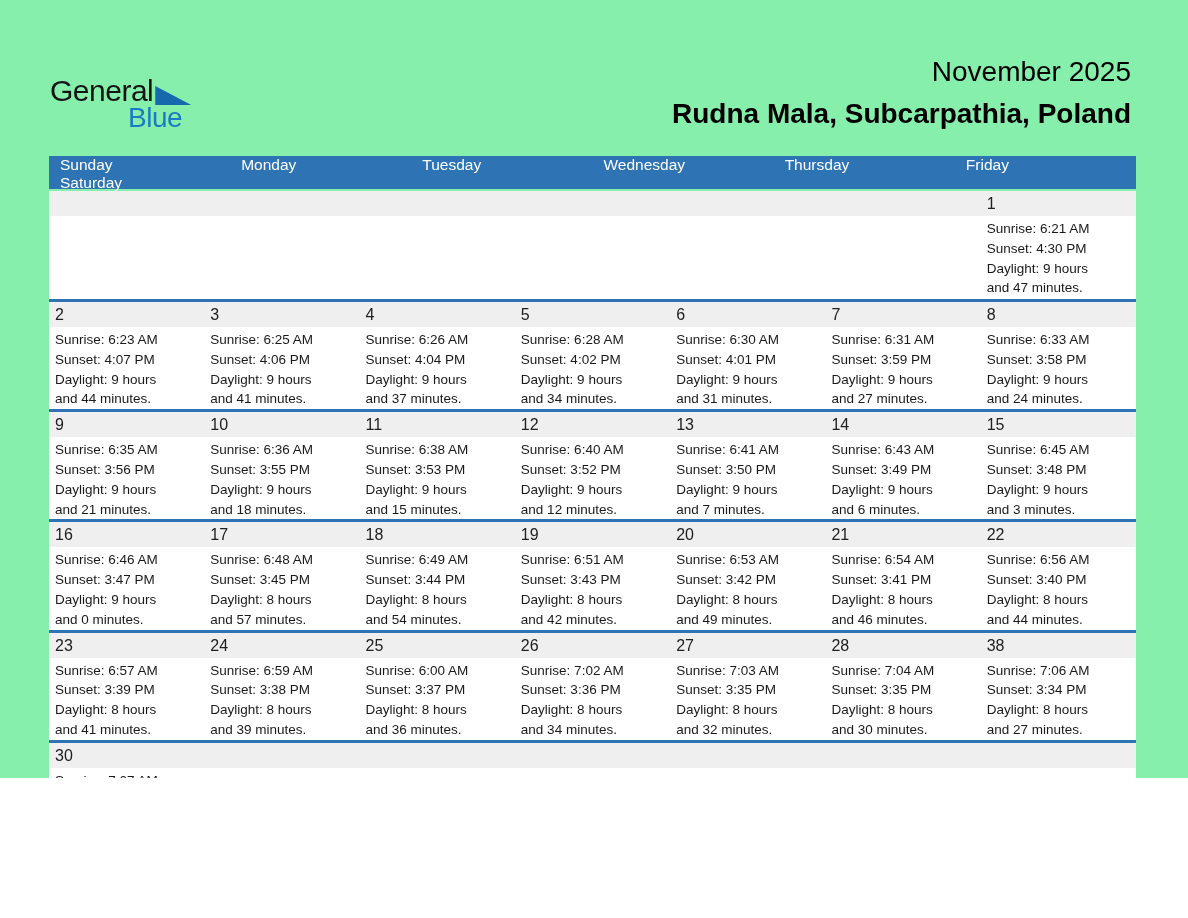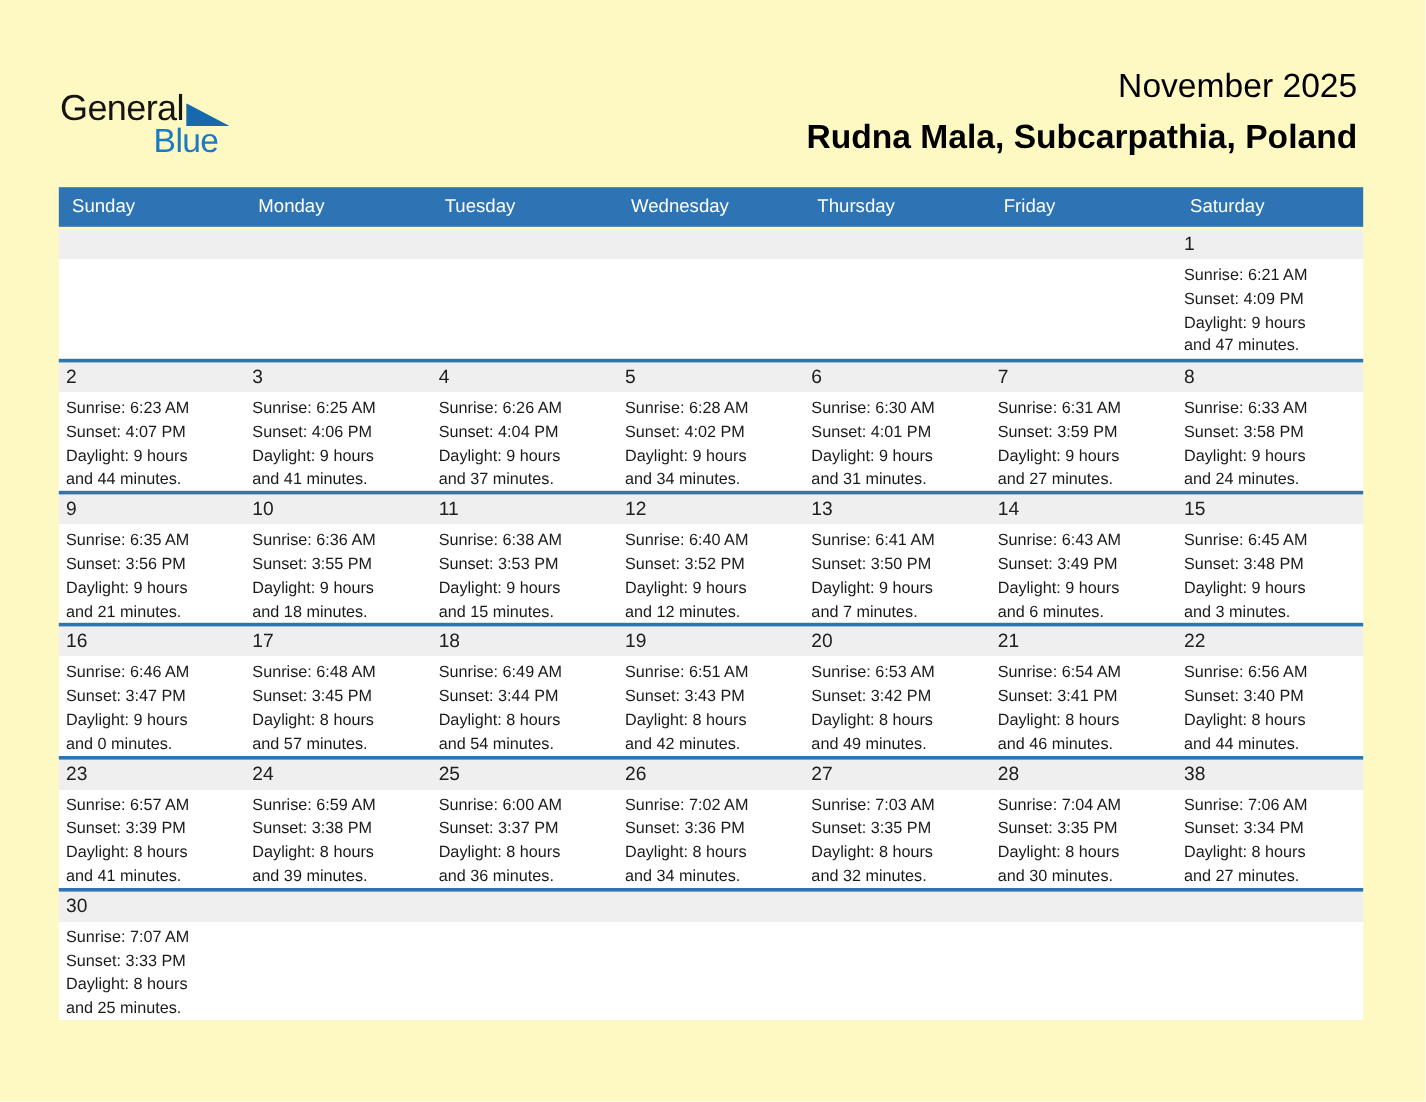--- a/index.html
+++ b/index.html
@@ -1,19 +1,19 @@
 <!DOCTYPE html>
 <html style="--header-blue: #2E74B5; --row-line-blue: #2E74B5; --day-band-gray: #EFEFEF; --logo-blue: #1B7AC4; --logo-triangle-blue: #1569AC;"><head>
 <meta charset="utf-8">
 <style>
   html,body { margin:0; padding:0; background:#fff; }
   .page {
     position:relative;
-    width:1188px; height:918px;
-    background:#fef9c3;
+    width:1188px; height:778px;
+    background:#86efac;
     font-family:"Liberation Sans","DejaVu Sans",sans-serif;
     overflow:hidden;
   }
 
   
   .top-area { position:absolute; left:49px; top:0; width:1087px; height:156px; }
 
   .logo { position:absolute; left:1px; top:76px; }
   .logo-line1 { display:flex; align-items:flex-end; }
   .logo-general { font-size:30px; line-height:1; color:#141414; letter-spacing:-0.5px; }
@@ -26,21 +26,21 @@
   .logo-blue { font-size:28px; line-height:1; color:var(--logo-blue); margin:-2px 0 15px 78px; letter-spacing:-0.5px; }
 
   .titles { position:absolute; right:5px; top:57px; text-align:right; }
   .month-title { font-size:28px; line-height:1.1; color:#000; }
   .location-subtitle { font-size:28px; line-height:1.2; color:#000; margin-top:9px;font-weight:bold; }
 
   
   .calendar { position:absolute; left:49px; top:156px; width:1087px; }
 
   .weekday-row {
-    display:grid; grid-template-columns:repeat(7,1fr);
+    display:grid; grid-template-columns:repeat(6,1fr);
     background:var(--header-blue);
     height:33px; align-items:center;
     margin-bottom:2px;
   }
   .weekday { color:#fff; font-size:15.5px; padding-left:11px; font-weight:400; }
 
   .cal-row {
     display:grid; grid-template-columns:repeat(7,1fr);
     min-height:108px;
     background:linear-gradient(to bottom, var(--day-band-gray) 0px, var(--day-band-gray) 25px, #ffffff 25px);
@@ -97,21 +97,21 @@
           </div>
           <div class="cal-cell">
             <div class="day-num"></div>
           </div>
           <div class="cal-cell">
             <div class="day-num"></div>
           </div>
           <div class="cal-cell">
             <div class="day-num">1</div>
             <div class="cell-line">Sunrise: 6:21 AM</div>
-            <div class="cell-line">Sunset: 4:09 PM</div>
+            <div class="cell-line">Sunset: 4:30 PM</div>
             <div class="cell-line">Daylight: 9 hours</div>
             <div class="cell-line">and 47 minutes.</div>
           </div>
         </div>
         <div class="cal-row">
           <div class="cal-cell">
             <div class="day-num">2</div>
             <div class="cell-line">Sunrise: 6:23 AM</div>
             <div class="cell-line">Sunset: 4:07 PM</div>
             <div class="cell-line">Daylight: 9 hours</div>

